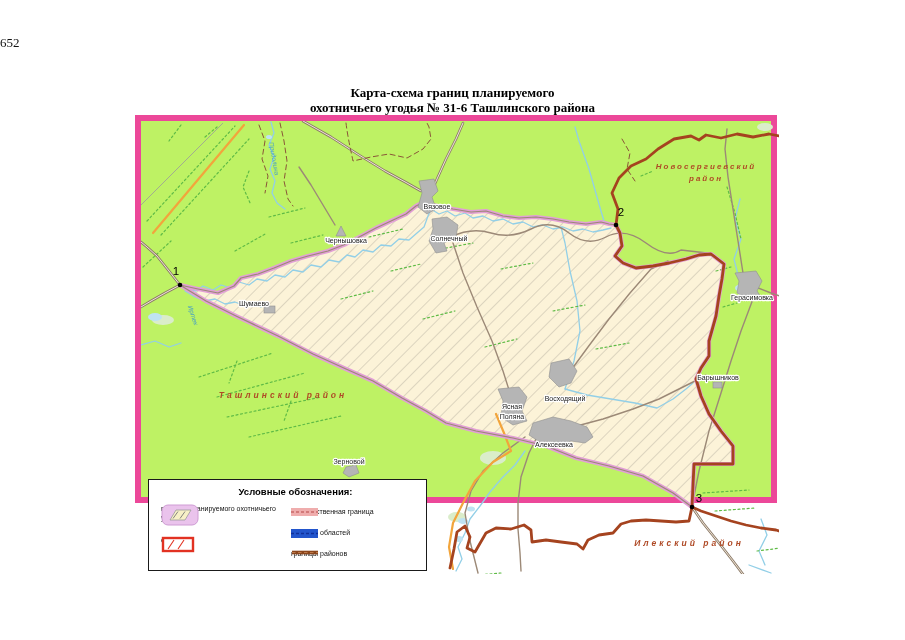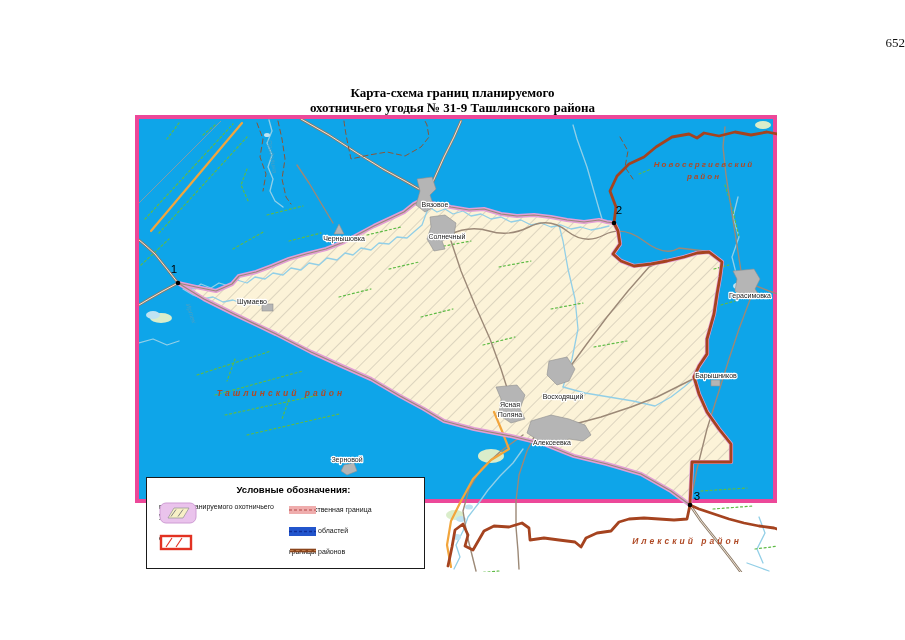--- a/index.html
+++ b/index.html
@@ -1,22 +1,22 @@
 <!DOCTYPE html>
 <html><head>
 <meta charset="utf-8">
 <style>
   html,body{margin:0;padding:0;background:#fff;}
   body{width:905px;height:640px;position:relative;font-family:"Liberation Sans",sans-serif;overflow:hidden;}
-  .page-number{position:absolute;top:35px;left:0;width:905px;text-align:right;
+  .page-number{position:absolute;top:35px;left:0;width:905px;text-align:left;
     font:13px "Liberation Serif",serif;color:#111;}
   .map-title{position:absolute;top:86px;left:0;width:905px;text-align:center;
     font-family:"Liberation Serif",serif;font-weight:bold;font-size:13px;line-height:1.12;color:#000;}
   .map-frame{position:absolute;left:135px;top:115px;width:642px;height:388px;
-    border:4px solid #ec4899;box-sizing:border-box;background:#0ea5e9;}
+    border:6px solid #ec4899;box-sizing:border-box;background:#bef264;}
   .map-frame svg{position:absolute;left:0;top:0;}
 
   
   .riverline{fill:none;stroke:#92cfe7;stroke-width:1.3;stroke-linecap:round;stroke-linejoin:round;}
   .lake{fill:#bfe3f2;stroke:none;}
   .veg{fill:#daedca;stroke:none;}
   .gd{fill:none;stroke:#5fbb46;stroke-width:1.2;stroke-dasharray:2 2.6;stroke-linecap:round;}
   .road{fill:none;stroke:#9c8977;stroke-width:1.4;stroke-linecap:round;stroke-linejoin:round;}
   .road2{fill:none;stroke:#8d7b69;stroke-width:2.6;stroke-linecap:round;stroke-linejoin:round;}
   .roadin{fill:none;stroke:#efe6d8;stroke-width:1;stroke-linecap:round;stroke-linejoin:round;}
@@ -46,21 +46,21 @@
   .li4{left:142px;top:48px;}
   .li5{left:142px;top:69px;}
 </style>
 </head>
 <body>
 
 <div class="page-number">652</div>
 
 <div class="map-title">
   <div>Карта-схема границ планируемого</div>
-  <div>охотничьего угодья № 31-9 Ташлинского района</div>
+  <div>охотничьего угодья № 31-6 Ташлинского района</div>
 </div>
 
 <div class="map-frame">
 <svg width="638" height="453" viewBox="0 0 638 453">
   <defs>
     <pattern id="hatch" width="10" height="10" patternUnits="userSpaceOnUse" patternTransform="rotate(-45)">
       <rect width="10" height="10" fill="#fcf3d8"></rect>
       <line x1="0" y1="0" x2="10" y2="0" stroke="#b7b09d" stroke-width="0.9"></line>
     </pattern>
     <path id="harea" d="M39,164 L57,168 77,172 93,165 100,157 117,153 133,147 150,140 167,135 187,130 205,123 220,115 235,107 250,100 265,93 275,85 283,81 287,83 312,88 330,91 345,90 362,95 378,97 395,96 412,98 428,101 445,103 460,101 468,103 475,104

